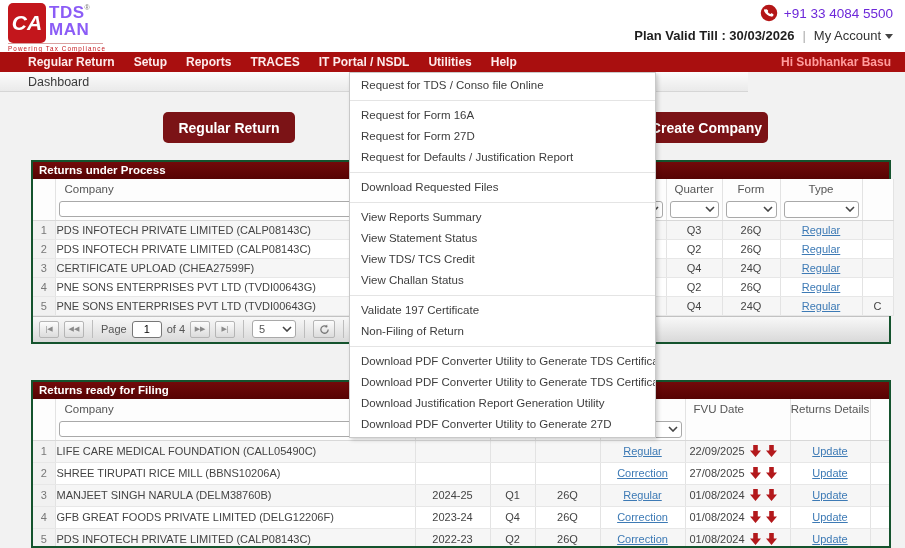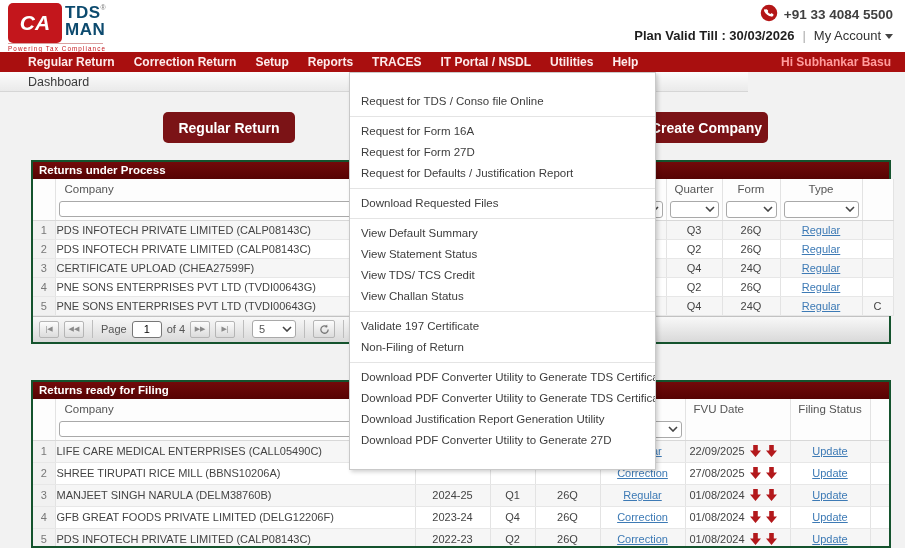--- a/index.html
+++ b/index.html
@@ -2,29 +2,29 @@
 <html><head>
 <meta charset="utf-8">
 <style>
   * { margin:0; padding:0; box-sizing:border-box; }
   html,body { width:905px; height:548px; }
   body { font-family:"Liberation Sans", sans-serif; background:#f2f2f2; position:relative; overflow:hidden; }
 
   
   .topbar { position:absolute; left:0; top:0; width:905px; height:52px; background:#ffffff; }
   .logo { position:absolute; left:8px; top:3px; display:flex; align-items:flex-start; }
-  .logo-box { width:54px; height:40px; background:#c3161c; border-radius:5px; color:#fff; font-weight:bold;
+  .logo-box { width:38px; height:40px; background:#c3161c; border-radius:5px; color:#fff; font-weight:bold;
               font-size:21px; display:flex; align-items:center; justify-content:center; font-style:italic; }
   .logo-text { margin-left:3px; line-height:1; padding-top:1px; }
-  .logo-text .l1,.logo-text .l2 { font-weight:bold; font-size:17px; color:#0c4a6e; letter-spacing:.5px; }
+  .logo-text .l1,.logo-text .l2 { font-weight:bold; font-size:17px; color:#8b5cf6; letter-spacing:.5px; }
   .logo-reg { font-size:7px; color:#777; vertical-align:top; }
   .logo-tagline { position:absolute; left:8px; top:43px; width:95px; font-size:6.3px; color:#c3161c;
                   letter-spacing:1.1px; border-top:1px solid #d9a0a0; padding-top:1px; white-space:nowrap; }
   .top-right { position:absolute; right:12px; top:4px; text-align:right; }
-  .phone-row { display:flex; align-items:flex-end; justify-content:flex-end; gap:6px; font-size:13.5px; color:#404040;font-weight:bold; }
+  .phone-row { display:flex; align-items:center; justify-content:flex-end; gap:6px; font-size:13.5px; color:#6d28d9; }
   .phone-ic { width:18px; height:18px; }
   .plan-row { margin-top:6px; font-size:13px; color:#333; display:flex; align-items:center; gap:8px; }
   .plan-valid { font-weight:bold; color:#1e1e1e; }
   .vbar { color:#aaa; }
   .caret { display:inline-block; width:0; height:0; border-left:4px solid transparent; border-right:4px solid transparent;
            border-top:5px solid #444; margin-left:4px; vertical-align:middle; }
 
   
   .navbar { position:absolute; left:0; top:52px; width:905px; height:20px; background:#a90f0f;
             display:flex; align-items:center; }
@@ -76,21 +76,21 @@
   .pg-btn { width:20px; height:17px; background:linear-gradient(#fcfcfc,#dcdcdc); border:1px solid #b5b5b5;
             border-radius:2px; color:#8a8a8a; font-size:7px; display:flex; align-items:center; justify-content:center; cursor:pointer; }
   .pg-sep { width:1px; height:18px; background:#bdbdbd; margin:0 3px; }
   .pg-input { width:30px; height:17px; border:1px solid #777; border-radius:3px; text-align:center; font-size:11px; }
   .pg-select { width:44px; height:18px; }
   .pg-refresh { width:22px; height:18px; }
   .pg-status { margin-left:3px; white-space:nowrap; }
 
   
   .menu { position:absolute; left:349px; top:72px; width:307px; background:#fff; border:1px solid #c9c9c9;
-          box-shadow:2px 2px 4px rgba(0,0,0,.18); z-index:50; padding:18px 0; }
+          box-shadow:2px 2px 4px rgba(0,0,0,.18); z-index:50; padding:2px 0; }
   .menu-item { height:21px; line-height:21px; font-size:11.5px; color:#3d3d3d; padding-left:11px;
                white-space:nowrap; overflow:hidden; cursor:pointer; position:relative; }
   .menu-item.hl { background:#ececec; }
   .menu-sep { border-top:1px solid #e4e4e4; margin:4px 0; }
   .oval { position:absolute; left:-1px; top:-5px; width:142px; height:21px; border:5px solid #f2b437;
           border-radius:16px; z-index:60; pointer-events:none; }
 </style>
 </head>
 <body>
 
@@ -116,21 +116,20 @@
       <span class="plan-valid">Plan Valid Till : 30/03/2026</span>
       <span class="vbar">|</span>
       <span><span>My Account</span><span class="caret"></span></span>
     </div>
   </div>
 </div>
 
 <div class="navbar">
   <ul class="nav-items">
     <li class="nav-item">Regular Return</li>
-    <li class="nav-item">Correction Return</li>
     <li class="nav-item">Setup</li>
     <li class="nav-item">Reports</li>
     <li class="nav-item">TRACES</li>
     <li class="nav-item">IT Portal / NSDL</li>
     <li class="nav-item">Utilities</li>
     <li class="nav-item">Help</li>
   </ul>
   <span class="nav-greet">Hi Subhankar Basu</span>
 </div>
 
@@ -285,21 +284,21 @@
       </colgroup>
     <tbody>
         <tr class="hdr">
       <th></th>
       <th class="col-company">Company</th>
       <th></th>
       <th></th>
       <th></th>
       <th>Type</th>
       <th style="text-align:left;padding-left:8px;">FVU Date</th>
-      <th>Filing Status</th>
+      <th>Returns Details</th>
       <th></th>
     </tr>
     <tr class="flt">
       <td></td>
       <td><input class="flt-input" style=""></td>
       <td>
             <div class="selbox">
               <svg width="10" height="6" viewBox="0 0 10 6">
                 <path d="M1 1l4 4 4-4" fill="none" stroke="#444" stroke-width="1.6"></path>
               </svg>
@@ -326,21 +325,21 @@
               </svg>
             </div>
           </td>
       <td></td>
       <td></td>
       <td></td>
     </tr>
 
     <tr class="data-row">
       <td class="num">1</td>
-      <td class="c-company">LIFE CARE MEDICAL ENTERPRISES (CALL05490C)</td>
+      <td class="c-company">LIFE CARE MEDICAL FOUNDATION (CALL05490C)</td>
       <td class="ctr"></td>
       <td class="ctr"></td>
       <td class="ctr"></td>
       <td class="ctr"><a class="lnk">Regular</a></td>
       <td>
             <div class="fvu-cell">
               <span>22/09/2025</span>
               <svg class="dl-arrow" viewBox="0 0 12 14">
                 <path d="M3.5 0h5v6H12L6 13 0 6h3.5z" fill="#b3191c"></path>
               </svg>
@@ -443,21 +442,21 @@
 
 <div class="menu">
   <div class="menu-item">Request for TDS / Conso file Online</div>
   <div class="menu-sep"></div>
   <div class="menu-item">Request for Form 16A</div>
   <div class="menu-item">Request for Form 27D</div>
   <div class="menu-item">Request for Defaults / Justification Report</div>
   <div class="menu-sep"></div>
   <div class="menu-item">Download Requested Files</div>
   <div class="menu-sep"></div>
-  <div class="menu-item">View Default Summary</div>
+  <div class="menu-item">View Reports Summary</div>
   <div class="menu-item">View Statement Status</div>
   <div class="menu-item">View TDS/ TCS Credit</div>
   <div class="menu-item">View Challan Status</div>
   <div class="menu-sep"></div>
   <div class="menu-item">Validate 197 Certificate</div>
   <div class="menu-item">Non-Filing of Return</div>
   <div class="menu-sep"></div>
   <div class="menu-item">Download PDF Converter Utility to Generate TDS Certificate</div>
   <div class="menu-item">Download PDF Converter Utility to Generate TDS Certificate-PartB</div>
   <div class="menu-item">Download Justification Report Generation Utility</div>

